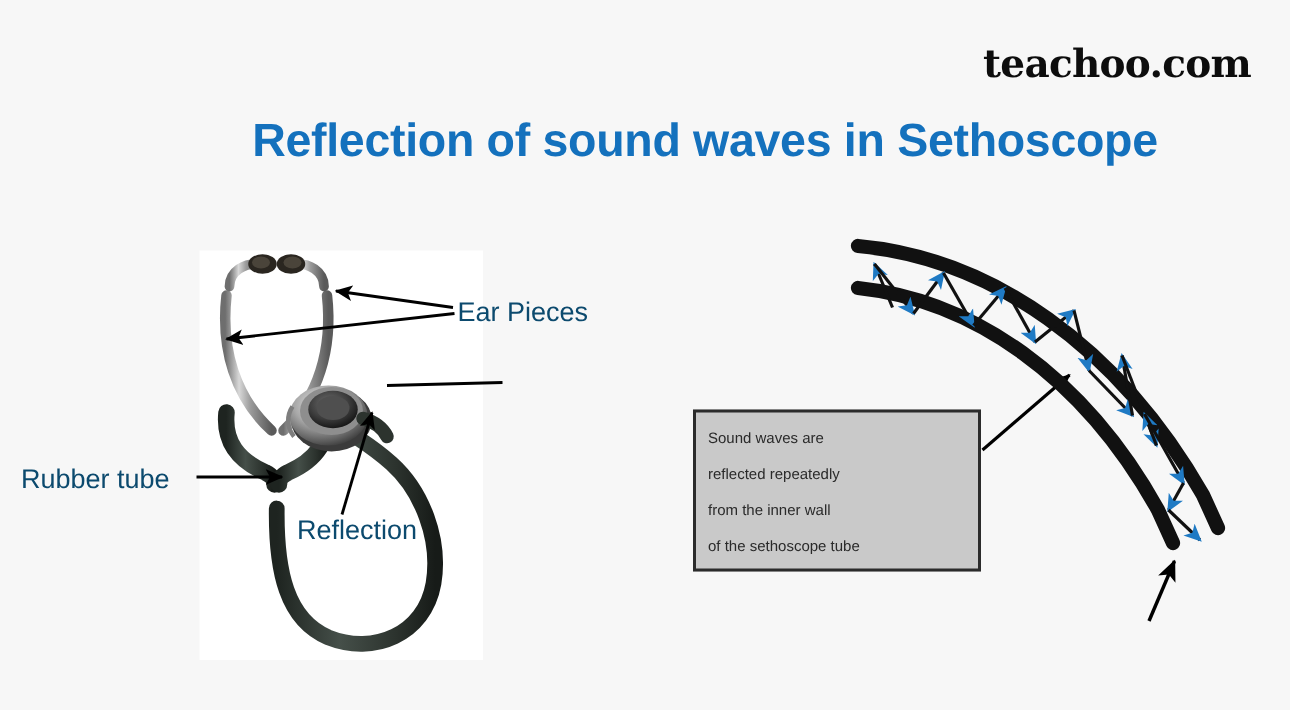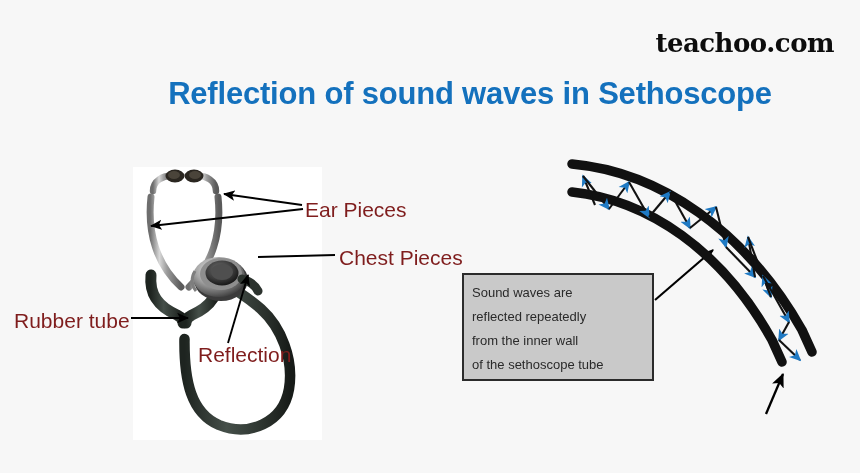--- a/index.html
+++ b/index.html
@@ -52,22 +52,22 @@
   #photo-panel {
     left: 133px;
     top: 167px;
     width: 189px;
     height: 273px;
     background: #ffffff;
   }
 
   
   .lbl {
-    font-size: 21px;
-    color: #7f1d1d;
+    font-size: 18px;
+    color: #0c4a6e;
     white-space: nowrap;
   }
 
   
   svg.layer {
     position: absolute;
     left: 0; top: 0;
     width: 860px;
     height: 473px;
     overflow: visible;
@@ -79,21 +79,21 @@
     left: 462px;
     top: 273px;
     width: 192px;
     height: 108px;
     background: #c9c9c9;
     border: 2px solid #2b2b2b;
     box-sizing: border-box;
     padding: 6px 0 0 8px;
   }
   #info-box .line {
-    font-size: 13px;
+    font-size: 10px;
     color: #2a2a2a;
     line-height: 24px;
     white-space: nowrap;
   }
 </style>
 </head>
 <body>
 
 <div id="root">
 
@@ -226,21 +226,20 @@
       <path d="M748,237 L771,297" marker-end="url(#blueArrow)"></path>
       <path d="M771,297 L763,276" marker-end="url(#blueArrow)"></path>
       <path d="M763,276 L789,322" marker-end="url(#blueArrow)"></path>
       <path d="M789,322 L779,340" marker-end="url(#blueArrow)"></path>
       <path d="M779,340 L800,360" marker-end="url(#blueArrow)"></path>
     </g>
   </svg>
 
   <div class="abs lbl" style="left:305px; top:198px;">Ear Pieces</div>
 
-  <div class="abs lbl" style="left:339px; top:246px;">Chest Pieces</div>
 
   <div class="abs lbl" style="left:14px; top:309px;">Rubber tube</div>
 
   <div class="abs lbl" style="left:198px; top:343px;">Reflection</div>
 
 
   <div class="abs" id="info-box">
     <div class="line">Sound waves are</div>
     <div class="line">reflected repeatedly</div>
     <div class="line">from the inner wall</div>

